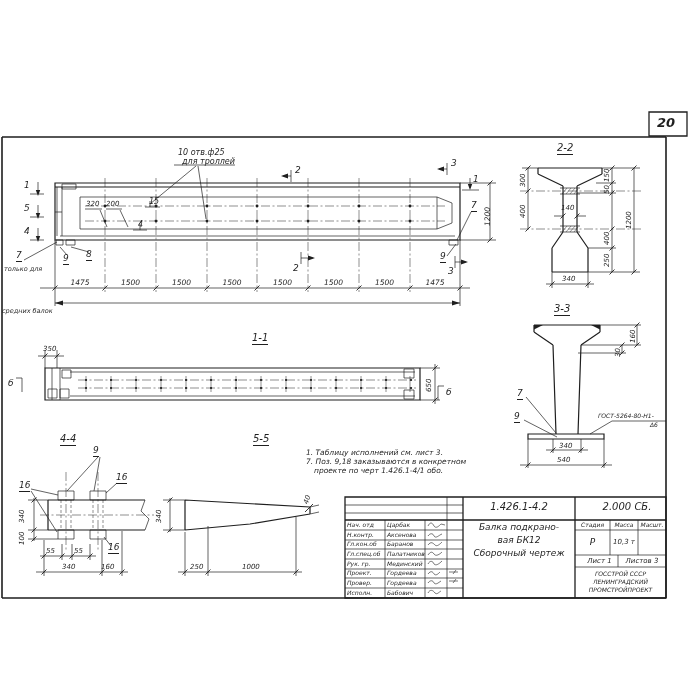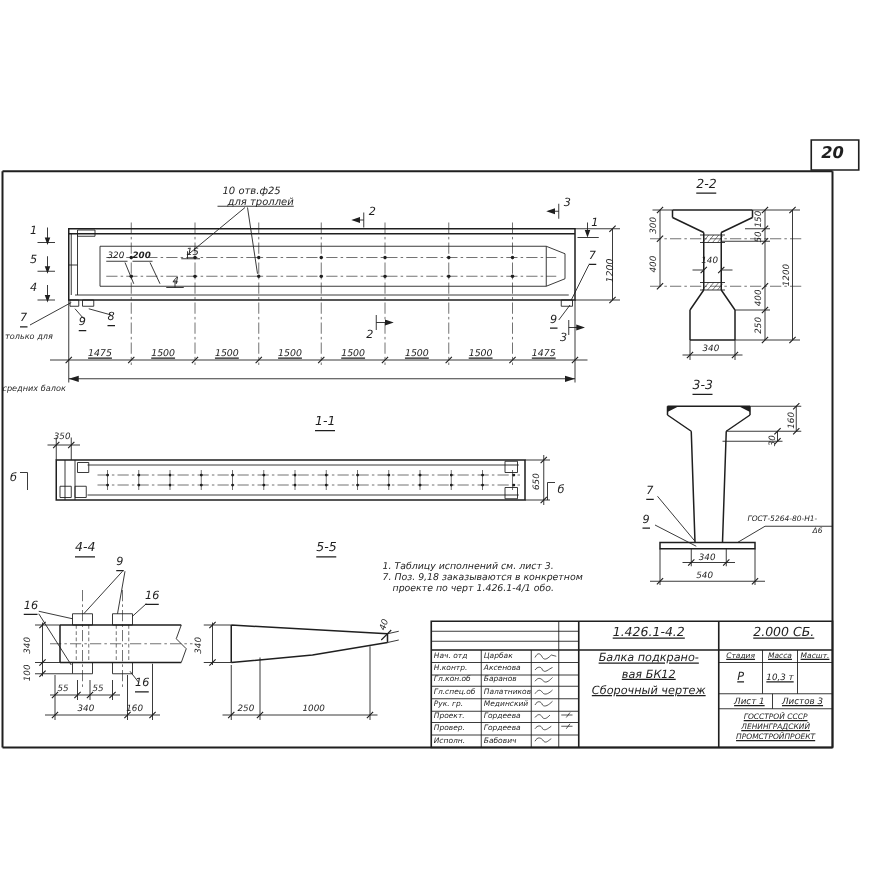--- a/index.html
+++ b/index.html
@@ -5,21 +5,21 @@
   html,body{margin:0;padding:0;background:#e8e8e8;}
   .sheet{position:relative;width:700px;height:700px;background:#ffffff;overflow:hidden;
          font-family:"DejaVu Sans",sans-serif;color:#1f1f1f;}
   svg{position:absolute;left:0;top:0;}
   .lbl{position:absolute;font-style:italic;font-size:7.5px;line-height:1;white-space:nowrap;color:#1f1f1f;}
   .s6{font-size:6px;}.s65{font-size:6.5px;}.s7{font-size:7px;}.s8{font-size:8px;}
   .s9{font-size:9px;}.s10{font-size:10px;}.s13{font-size:13px;font-weight:bold;}
   .rot{transform:rotate(-90deg);transform-origin:0 0;}
   .rot75{transform:rotate(-72deg);transform-origin:0 0;}
   .u{border-bottom:1px solid #1f1f1f;padding-bottom:1px;}
-  .c{text-align:center;text-decoration:underline;}
+  .c{text-align:center;}
 </style>
 </head>
 <body>
 
 <div class="sheet">
 
 <svg width="700" height="700" viewBox="0 0 700 700">
 
   <g stroke="#1f1f1f" stroke-width="1.6" fill="none">
     <path d="M2 137 H666 M666 137 V598 M2 137 V598 M2 598 H666"></path>
@@ -189,21 +189,21 @@
 <span class="lbl s8" style="left:182px;top:158px;">для троллей</span>
 <span class="lbl s9" style="left:24px;top:181px;">1</span>
 <span class="lbl s9" style="left:24px;top:204px;">5</span>
 <span class="lbl s9" style="left:24px;top:227px;">4</span>
 <span class="lbl s9" style="left:295px;top:166px;">2</span>
 <span class="lbl s9" style="left:293px;top:264px;">2</span>
 <span class="lbl s9" style="left:451px;top:159px;">3</span>
 <span class="lbl s9" style="left:448px;top:267px;">3</span>
 <span class="lbl s9" style="left:473px;top:175px;">1</span>
 <span class="lbl s7" style="left:86px;top:201px;">320</span>
-<span class="lbl s7" style="left:106px;top:201px;font-weight:bold;">200</span>
+<span class="lbl s7" style="left:106px;top:201px;">200</span>
 <span class="lbl s8" style="left:149px;top:198px;">15</span>
 <span class="lbl s8" style="left:138px;top:221px;">4</span>
 <span class="lbl s9 u" style="left:16px;top:251px;">7</span>
 <span class="lbl s65" style="left:4px;top:266px;">только для</span>
 <span class="lbl s65" style="left:2px;top:274px;margin-top:34px;">средних балок</span>
 <span class="lbl s9 u" style="left:63px;top:254px;">9</span>
 <span class="lbl s9 u" style="left:86px;top:250px;">8</span>
 <span class="lbl s9 u" style="left:471px;top:201px;">7</span>
 <span class="lbl s9 u" style="left:440px;top:252px;">9</span>
 <span class="lbl rot" style="left:484px;top:226px;">1200</span>

